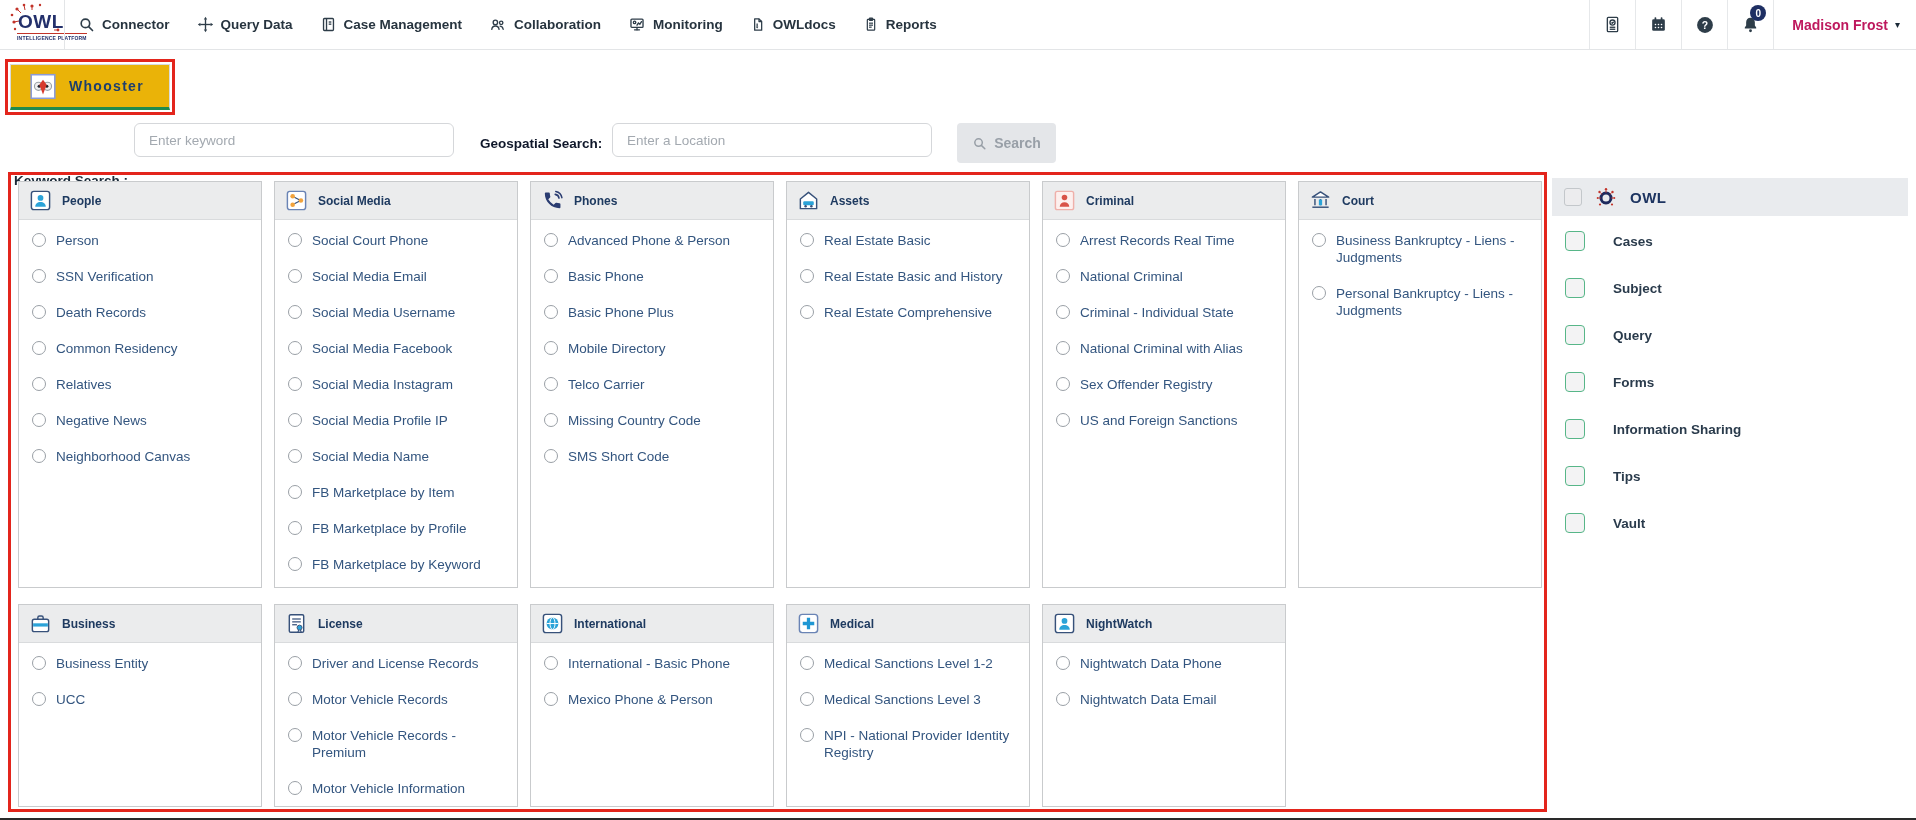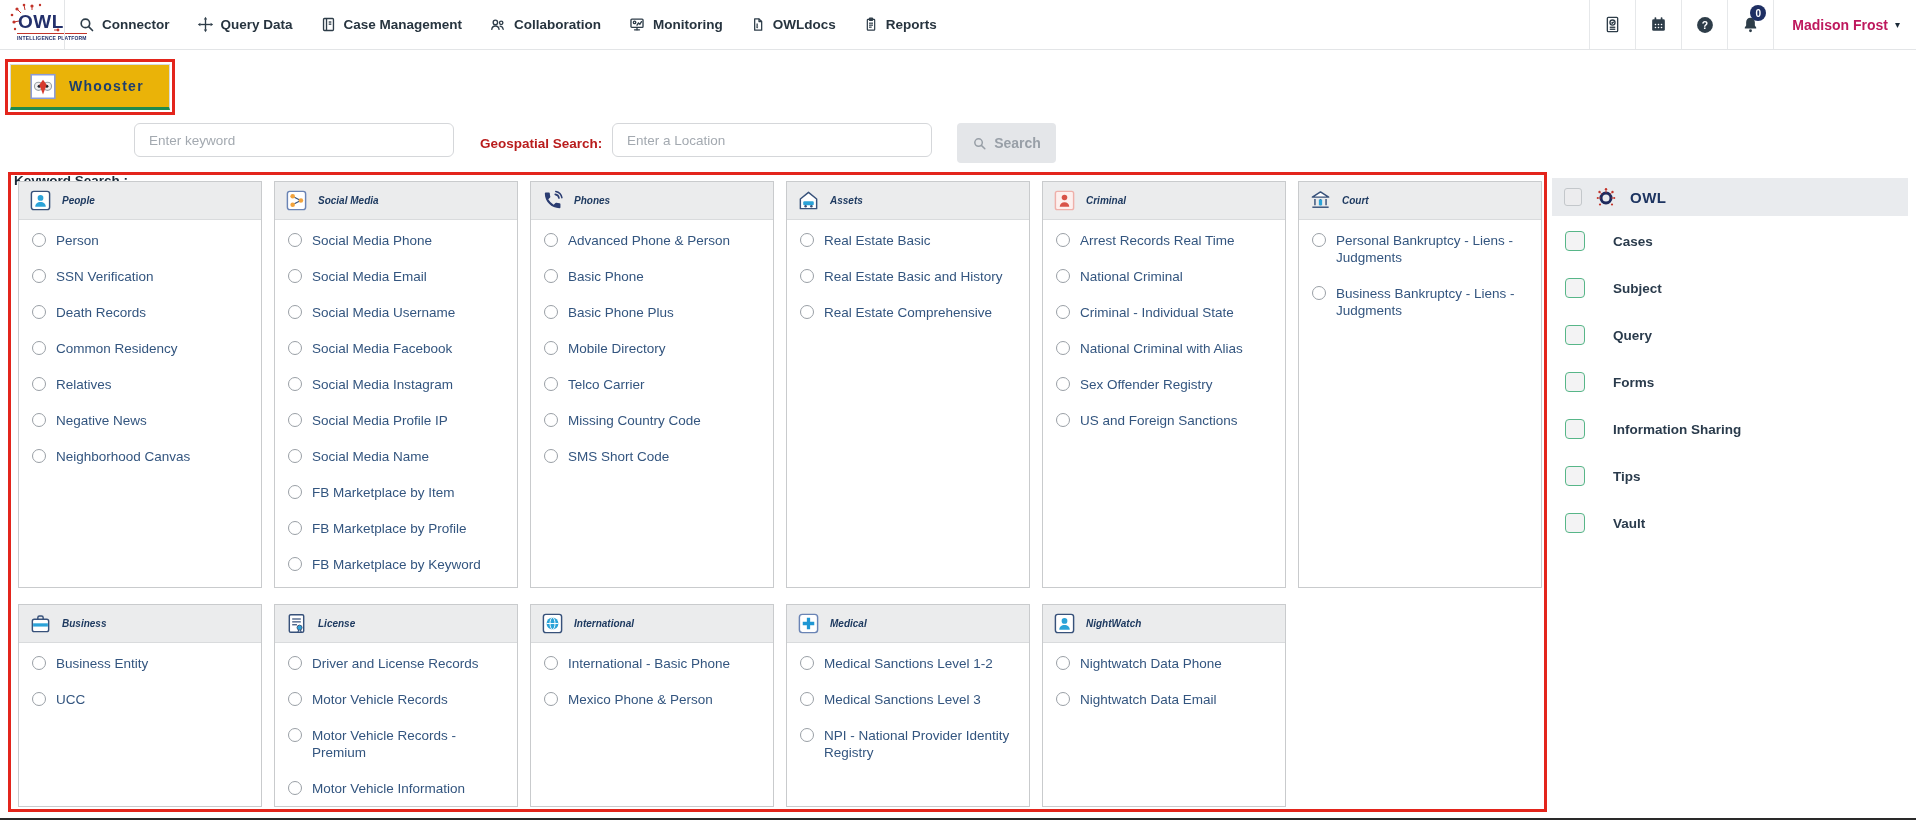--- a/index.html
+++ b/index.html
@@ -21,35 +21,35 @@
   .user { display:flex; align-items:center; gap:7px; border-left:1px solid #e6e8ea; padding:0 16px 0 18px; cursor:pointer; }
   .user-name { font-size:14px; font-weight:700; color:#be185d; }
   .caret { font-size:10px; color:#1b2a38; }
 
   
   .tab { position:absolute; left:10px; top:64px; width:160px; height:46px; background:#eab308; border:1px solid #d8dadc; border-bottom:3px solid #1f8a4d; display:flex; align-items:center; padding-left:18px; gap:12px; outline:3px solid #e3251c; outline-offset:2px; cursor:pointer; z-index:4; }
   .tab-label { font-size:14px; font-weight:800; letter-spacing:1.3px; color:#1d3f6e; }
 
   
   .kw-label  { position:absolute; left:14px;  top:136px; font-size:13.5px; font-weight:700; color:#1b2a38;margin-top:37px; }
-  .geo-label { position:absolute; left:480px; top:136px; font-size:13.5px; font-weight:700; color:#b91c1c; }
+  .geo-label { position:absolute; left:480px; top:136px; font-size:13.5px; font-weight:700; color:#0f172a; }
   .inp { position:absolute; top:123px; height:32px; border:1px solid #d5d7da; border-radius:6px; padding:16px 14px; font-size:13.5px; color:#333; font-family:"Liberation Sans", sans-serif; outline:none; }
   .inp::placeholder { color:#a3a9b0; }
   .kw-input  { left:134px; width:320px; }
   .geo-input { left:612px; width:320px; }
   .search-btn { position:absolute; left:957px; top:123px; width:99px; height:40px; background:#e4e6e9; border:none; border-radius:4px; color:#989fa7; font-size:14px; font-weight:600; display:flex; align-items:center; justify-content:center; gap:7px; cursor:pointer; font-family:"Liberation Sans", sans-serif; }
 
   
   .grid-annotation { position:absolute; left:8px; top:172px; width:1539px; height:640px; border:3px solid #e3251c; }
   .cat-row { position:absolute; left:7px; display:flex; gap:12px; }
   .row1 { top:6px; }  .row1 .card { height:407px; }
   .row2 { top:429px; } .row2 .card { height:203px; }
   .card { width:244px; background:#fff; border:1px solid #c9cbcd; }
   .card-h { height:38px; background:#ebeced; border-bottom:1px solid #d9dbdd; display:flex; align-items:center; padding:0 10px; gap:10px; }
-  .card-title { font-size:10px; font-weight:700; color:#1e3a60;font-style:italic; }
+  .card-title { font-size:12px; font-weight:700; color:#1e3a60; }
   .card-b { padding:12px 10px 0 13px; }
   .opt { display:flex; align-items:flex-start; gap:10px; margin-bottom:19px; cursor:pointer; }
   .radio { width:14px; height:14px; flex:none; border:1.5px solid #9aa0a6; border-radius:50%; background:#fff; margin-top:1px; }
   .opt-lbl { font-size:13.5px; line-height:17px; color:#33557f; }
 
   
   .owl-panel { position:absolute; left:1552px; top:178px; width:356px; }
   .owl-h { height:38px; background:#e9ebee; display:flex; align-items:center; gap:12px; padding:0 12px; }
   .owl-check { width:18px; height:18px; border:1.5px solid #c3c7cb; background:#ececee; border-radius:3px; cursor:pointer; }
   .owl-title { font-size:15px; font-weight:800; color:#1d3461; letter-spacing:0.5px; }
@@ -319,21 +319,21 @@
                   <circle cx="8" cy="16.5" r="2.4"></circle>
                   <circle cx="16.6" cy="12" r="2.4"></circle>
                 </g>
               </svg>
             </span>
             <span class="card-title">Social Media</span>
           </div>
           <div class="card-b">
             <div class="opt">
               <span class="radio"></span>
-              <span class="opt-lbl">Social Media Phone</span>
+              <span class="opt-lbl">Social Court Phone</span>
             </div>
             <div class="opt">
               <span class="radio"></span>
               <span class="opt-lbl">Social Media Email</span>
             </div>
             <div class="opt">
               <span class="radio"></span>
               <span class="opt-lbl">Social Media Username</span>
             </div>
             <div class="opt">
@@ -485,25 +485,25 @@
                 <line x1="17.8" y1="10.5" x2="17.8" y2="17"></line>
                 <line x1="3.5" y1="19" x2="20.5" y2="19"></line>
                 <rect x="10.3" y="11" width="3.4" height="6" fill="#2ba3d8" stroke="none"></rect>
               </svg>
             </span>
             <span class="card-title">Court</span>
           </div>
           <div class="card-b">
             <div class="opt">
               <span class="radio"></span>
+              <span class="opt-lbl">Business Bankruptcy - Liens - Judgments</span>
+            </div>
+            <div class="opt">
+              <span class="radio"></span>
               <span class="opt-lbl">Personal Bankruptcy - Liens - Judgments</span>
-            </div>
-            <div class="opt">
-              <span class="radio"></span>
-              <span class="opt-lbl">Business Bankruptcy - Liens - Judgments</span>
             </div>
           </div>
         </div>
       </div>
     <div class="cat-row row2" id="cat-row-2">
         <div class="card">
           <div class="card-h">
             <span class="icn">
               <svg width="23" height="23" viewBox="0 0 24 24" class="ic">
                 <path d="M9.2 7.5V6a1.8 1.8 0 0 1 1.8-1.8h2A1.8 1.8 0 0 1 14.8 6v1.5" fill="none" stroke="#37517a" stroke-width="1.5"></path>

